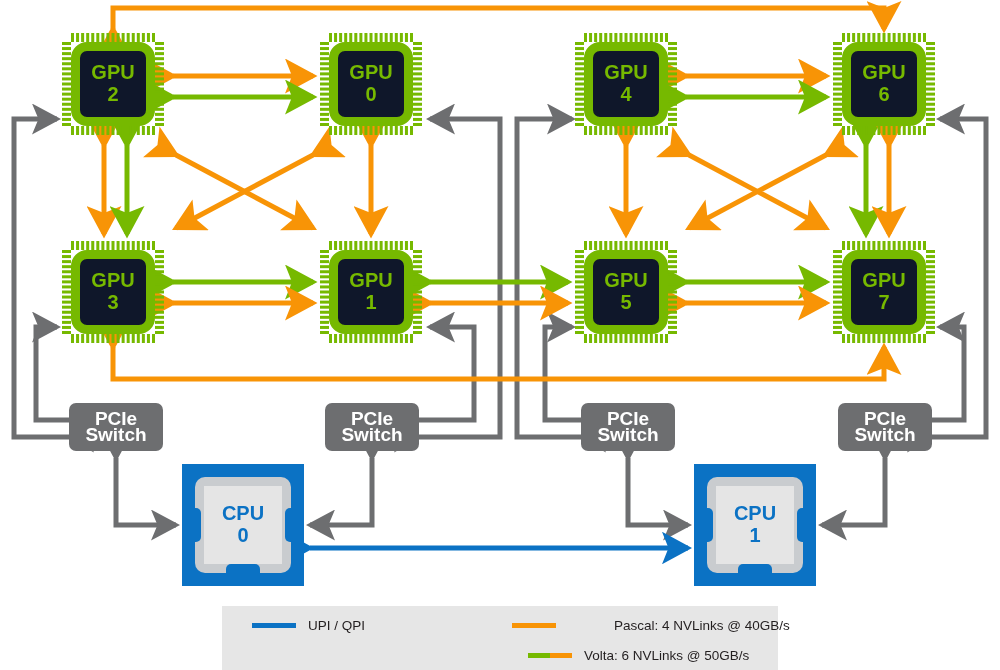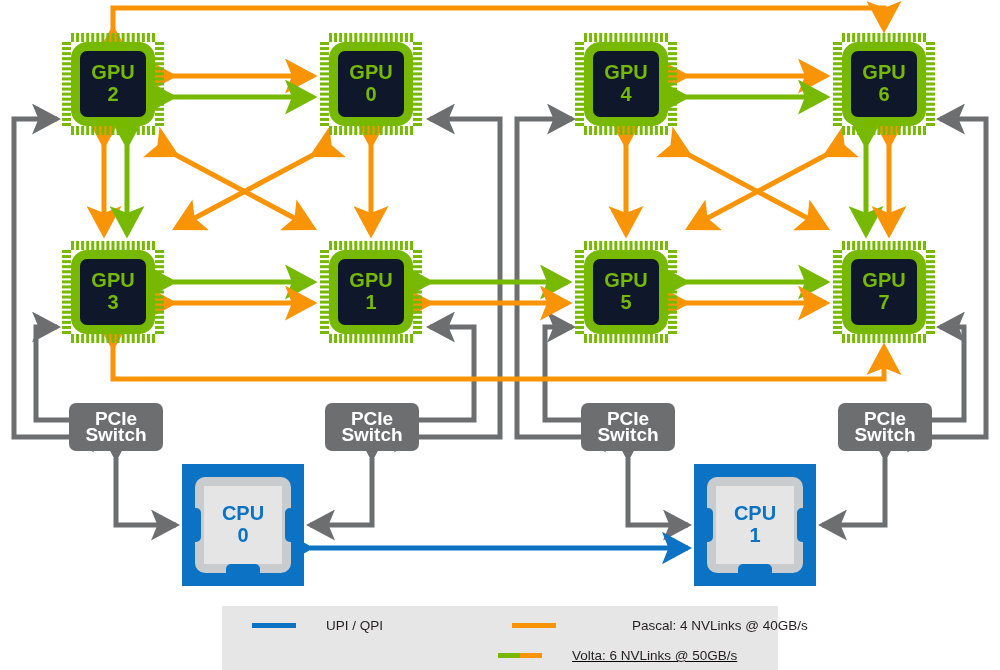--- a/index.html
+++ b/index.html
@@ -35,21 +35,21 @@
   .pcie{position:absolute;width:94px;height:48px;background:#6d6e70;border-radius:7px;
         display:flex;flex-direction:column;align-items:center;justify-content:center;}
   .pcie .l1,.pcie .l2{color:#ffffff;font-size:19px;font-weight:bold;line-height:16px;}
 
   
   #legend{position:absolute;left:222px;top:606px;width:556px;height:64px;background:#e6e6e6;}
   .lg-row{position:absolute;display:flex;align-items:center;}
   .lg-sw{width:44px;height:5px;margin-right:12px;flex:0 0 auto;}
   .lg-sw.split{display:flex;}
   .lg-sw.split i{display:block;width:50%;height:100%;}
-  .lg-tx{font-size:13.5px;color:#231f20;white-space:nowrap;margin-left:18px;}
+  .lg-tx{font-size:13.5px;color:#231f20;white-space:nowrap;}
 </style>
 </head>
 <body>
 
 <div id="stage">
 
   <svg id="svg" viewBox="0 0 1000 670" xmlns="http://www.w3.org/2000/svg">
     <defs>
       <marker id="aO" markerWidth="7" markerHeight="7" refX="5.6" refY="3.5" orient="auto" markerUnits="strokeWidth">
         <path d="M0,0 L6.5,3.5 L0,7 L1.4,3.5 z" fill="#f89406"></path>
@@ -787,21 +787,21 @@
 
   <div id="legend">
       <div class="lg-row" style="left: 30px; top: 12px;">
         <span class="lg-sw" style="background:#0b72c4"></span>
         <span class="lg-tx">UPI / QPI</span>
       </div>
       <div class="lg-row" style="left: 290px; top: 12px; gap: 46px;">
         <span class="lg-sw" style="background:#f89406"></span>
         <span class="lg-tx">Pascal: 4 NVLinks @ 40GB/s</span>
       </div>
-      <div class="lg-row" style="left: 276px; top: 42px; text-decoration: underline;">
+      <div class="lg-row" style="left: 306px; top: 42px;">
         <span class="lg-sw split">
           <i style="background:#76b900"></i>
           <i style="background:#f89406"></i>
         </span>
         <span class="lg-tx">Volta: 6 NVLinks @ 50GB/s</span>
       </div>
     </div>
 
 </div>
 

